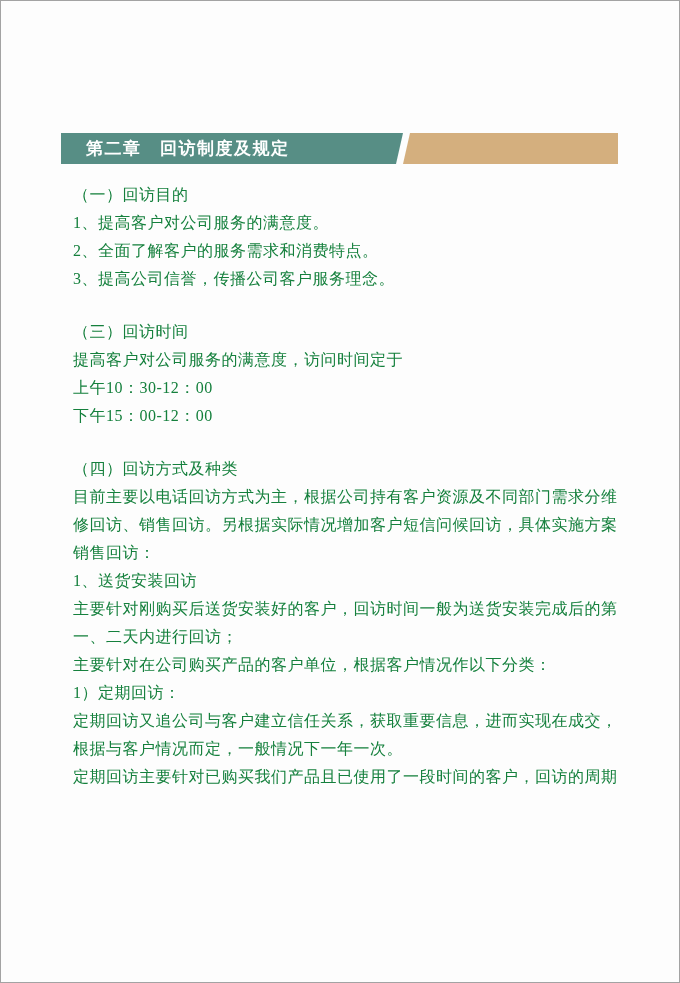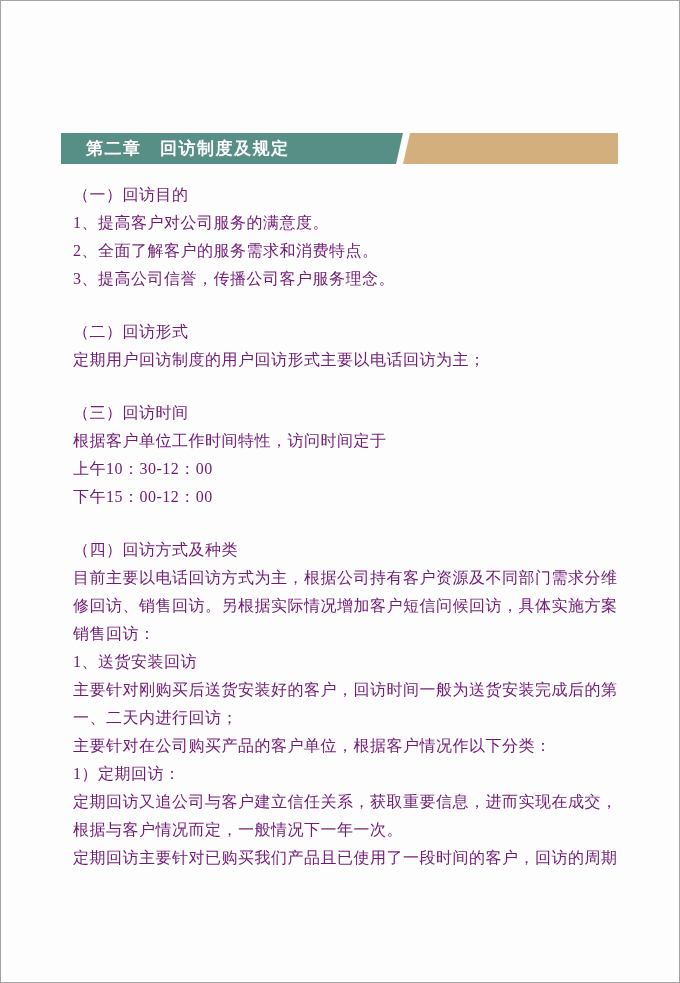--- a/index.html
+++ b/index.html
@@ -35,21 +35,21 @@
     letter-spacing: 1.5px;
     white-space: nowrap;
   }
   .banner-tan {
     width: 215px;
     background: #D4AF7E;
     clip-path: polygon(7px 0, 100% 0, 100% 100%, 0 100%);
   }
   .content {
     margin: 0 40px 0 72px;
-    color: #701a75;
+    color: #15803d;
     font-size: 16px;
     letter-spacing: 0.5px;
   }
   .section {
     margin-top: 25px;
   }
   .section.first {
     margin-top: 17px;
   }
   .heading, .line {
@@ -70,28 +70,24 @@
 
   <div class="content">
 
     <div class="section first">
       <div class="heading">（一）回访目的</div>
       <div class="line">1、提高客户对公司服务的满意度。</div>
       <div class="line">2、全面了解客户的服务需求和消费特点。</div>
       <div class="line">3、提高公司信誉，传播公司客户服务理念。</div>
     </div>
 
-    <div class="section">
-      <div class="heading">（二）回访形式</div>
-      <div class="line">定期用户回访制度的用户回访形式主要以电话回访为主；</div>
-    </div>
 
     <div class="section">
       <div class="heading">（三）回访时间</div>
-      <div class="line">根据客户单位工作时间特性，访问时间定于</div>
+      <div class="line">提高客户对公司服务的满意度，访问时间定于</div>
       <div class="line">上午10：30-12：00</div>
       <div class="line">下午15：00-12：00</div>
     </div>
 
     <div class="section">
       <div class="heading">（四）回访方式及种类</div>
       <div class="line">目前主要以电话回访方式为主，根据公司持有客户资源及不同部门需求分维</div>
       <div class="line">修回访、销售回访。另根据实际情况增加客户短信问候回访，具体实施方案</div>
       <div class="line">销售回访：</div>
       <div class="line">1、送货安装回访</div>

